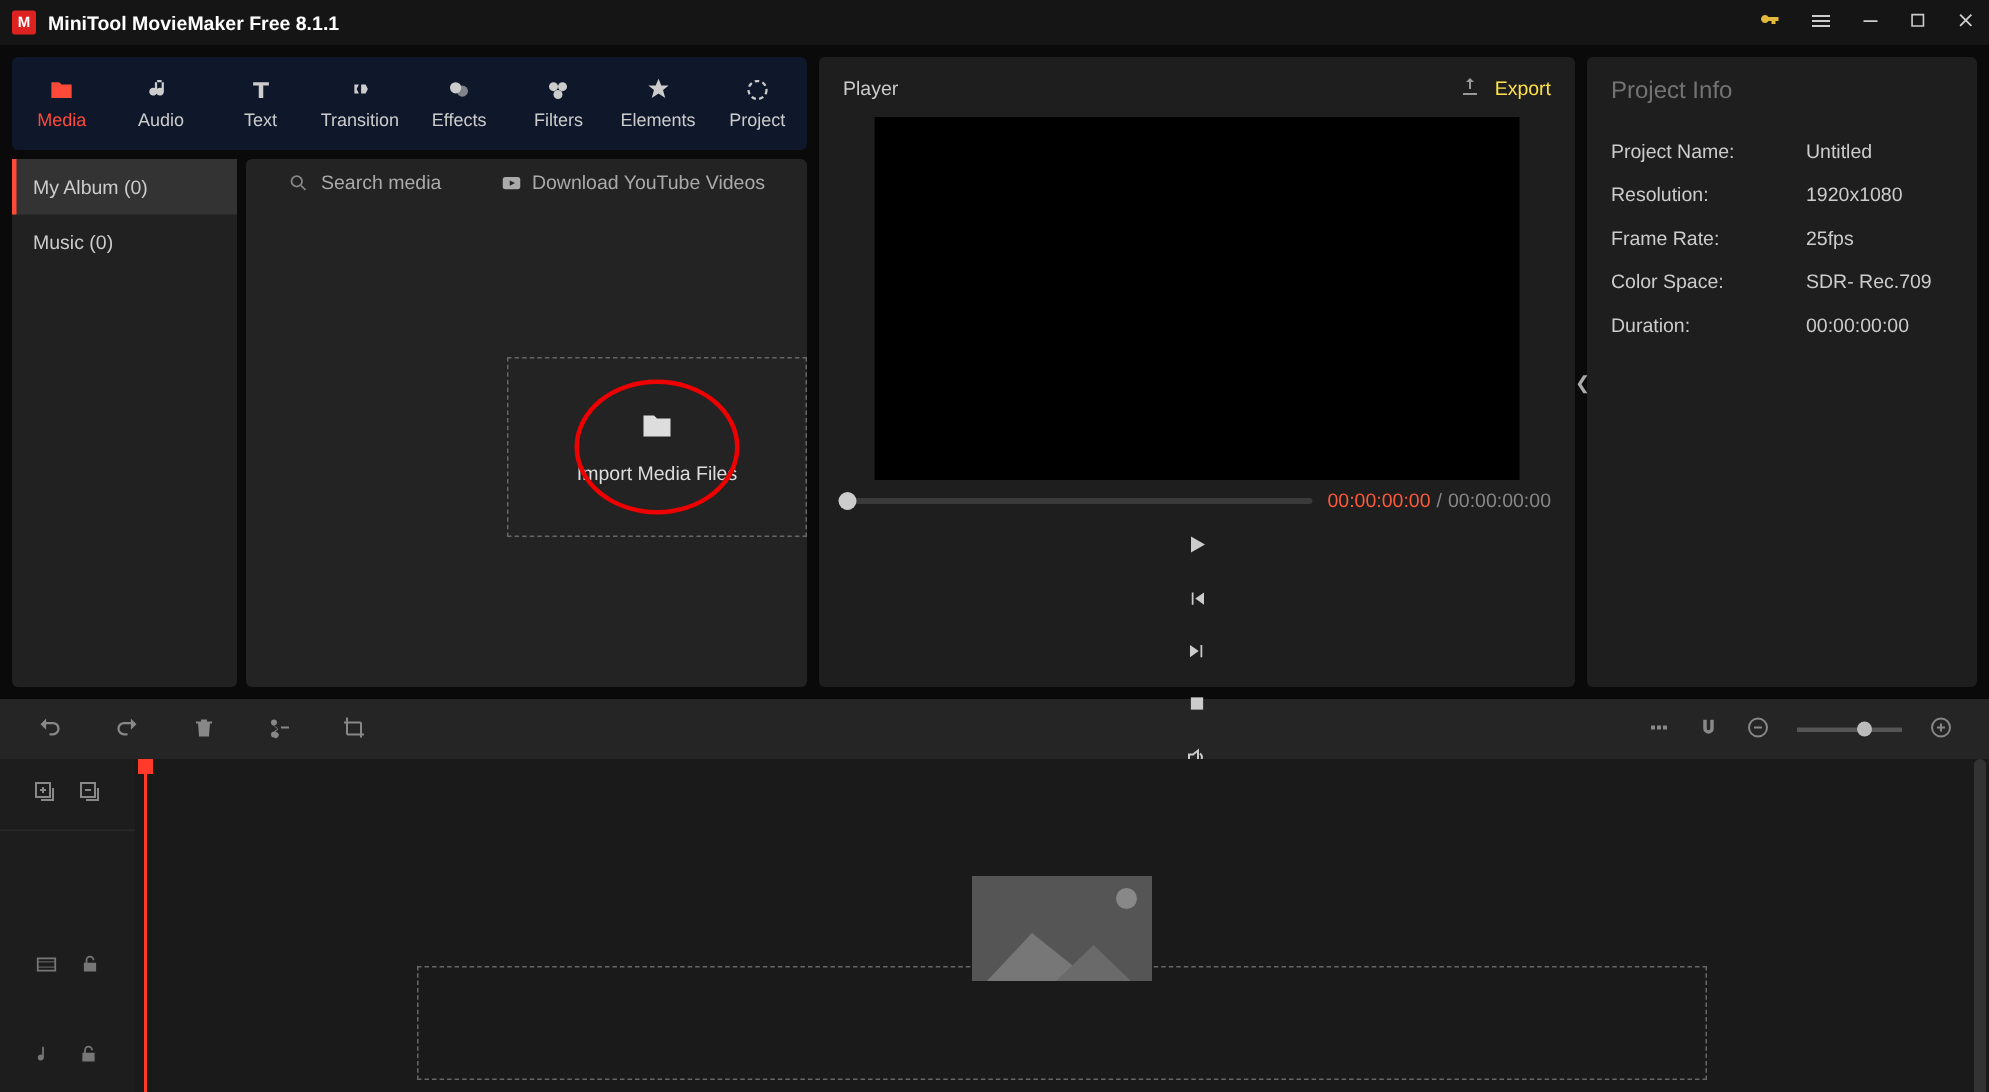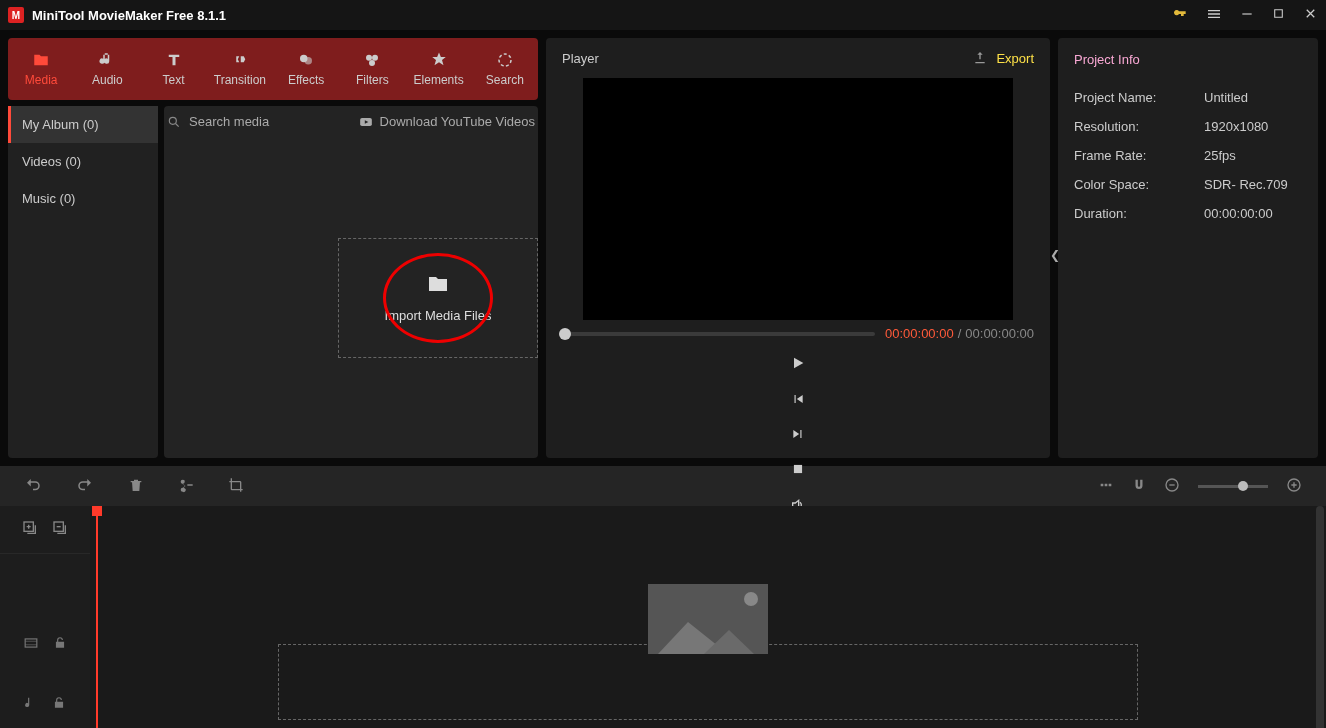--- a/index.html
+++ b/index.html
@@ -9,32 +9,32 @@
 .titlebar .logo { width:16px; height:16px; background:#d22; border-radius:2px; margin-right:8px; display:flex; align-items:center; justify-content:center; color:#fff; font-size:10px; font-weight:bold; }
 .titlebar .title { color:#fff; font-size:13px; font-weight:600; flex:1; }
 .titlebar .winbtns { display:flex; gap:18px; align-items:center; color:#ccc; }
 .titlebar .winbtns span { cursor:pointer; font-size:14px; }
 .key-icon { color:#e2b93b; }
 
 .main-top { display:flex; gap:8px; padding:8px; height:436px; }
 .panel { background:#1e1e1e; border-radius:4px; }
 
 .left { width:530px; display:flex; flex-direction:column; gap:6px; }
-.tabbar { height:62px; display:flex; background:#7f1d1d; border-radius:4px; padding:4px 0;justify-content:center; }
+.tabbar { height:62px; display:flex; background:#0f172a; border-radius:4px; padding:4px 0;justify-content:center; }
 .tab { flex:1; display:flex; flex-direction:column; align-items:center; justify-content:center; gap:4px; color:#ccc; cursor:pointer; font-size:12px; }
 .tab.active { color:#ff4a3a; }
 .tab svg, .tab .ic { width:20px; height:18px; }
 
 .leftbody { flex:1; display:flex; gap:6px; }
 .sidelist { width:150px; background:#212121; border-radius:4px; padding:0; }
 .sidelist .item { padding:11px 14px; color:#ccc; cursor:pointer; font-size:13px; }
 .sidelist .item.active { background:#333; border-left:3px solid #ff4a3a; padding-left:11px; }
 
 .mediabox { flex:1; background:#232323; border-radius:4px; display:flex; flex-direction:column; }
-.mediahead { display:flex; align-items:center; padding:8px 3px; gap:10px; color:#aaa; font-size:13px; }
+.mediahead { display:flex; align-items:center; padding:8px 28px; gap:10px; color:#aaa; font-size:13px; }
 .mediahead .search { flex:1; display:flex; align-items:center; gap:8px; }
 .mediahead .dl { display:flex; align-items:center; gap:6px; cursor:pointer; }
 .mediabody { flex:1; display:flex; align-items:center; justify-content:flex-end; }
 .importbox { width:200px; height:120px; border:1px dashed #666; display:flex; flex-direction:column; align-items:center; justify-content:center; gap:12px; color:#ddd; cursor:pointer; position:relative; }
 .importbox .circle { position:absolute; width:110px; height:90px; border:3px solid #e00; border-radius:50%; top:14px; }
 
 .center { flex:1; display:flex; flex-direction:column; background:#1e1e1e; border-radius:4px; }
 .playerhead { display:flex; align-items:center; padding:12px 16px; color:#ccc; }
 .playerhead .exp { margin-left:auto; display:flex; gap:8px; align-items:center; color:#fde047; cursor:pointer; }
 .previewwrap { flex:1; display:flex; align-items:center; justify-content:center; padding:0 30px; }
@@ -45,21 +45,21 @@
 .tc1 { color:#ff5a3a; }
 .tc2 { color:#888; }
 .controls { display:flex; align-items:center; gap:18px; padding:8px 16px 14px; color:#ccc;flex-direction:column; }
 .controls .vol { width:100px; height:3px; background:#555; position:relative; }
 .controls .vol .vdot { width:10px; height:10px; background:#ccc; border-radius:50%; position:absolute; right:-2px; top:-4px; }
 .controls .spacer { flex:1; }
 .controls .ratio { background:#2b2b2b; padding:4px 10px; border-radius:3px; display:flex; gap:20px; align-items:center; color:#888; font-size:12px; }
 
 .right { width:260px; background:#1e1e1e; border-radius:4px; display:flex; flex-direction:column; position:relative; }
 .right .collapse { position:absolute; left:-8px; top:50%; color:#aaa; font-size:12px; cursor:pointer; }
-.right h4 { padding:14px 16px; font-weight:normal; color:#f9a8d4; font-size:13px; }
+.right h4 { padding:14px 16px; font-weight:normal; color:#737373; font-size:16px; }
 .infobody { padding:2px 16px; }
 .inforow { display:flex; padding:7px 0; font-size:13px; color:#ccc; }
 .inforow .k { width:130px; }
 .inforow .v { flex:1; }
 
 .toolbar2 { height:40px; background:#252525; display:flex; align-items:center; padding:0 24px; gap:34px; color:#aaa; }
 .toolbar2 .tbr { margin-left:auto; display:flex; align-items:center; gap:18px; }
 .zoom { width:70px; height:3px; background:#555; position:relative; }
 .zoom .zdot { width:10px; height:10px; background:#bbb; border-radius:50%; position:absolute; left:40px; top:-4px; }
 
@@ -160,28 +160,27 @@
       <div class="tab">
         <svg viewBox="0 0 24 24">
             <path d="M12 2l2.5 6H21l-5 4 2 7-6-4-6 4 2-7-5-4h6.5z"></path>
           </svg>
         <span>Elements</span>
       </div>
       <div class="tab">
         <svg viewBox="0 0 24 24">
             <circle cx="12" cy="12" r="8" fill="none" stroke="#ccc" stroke-width="2" stroke-dasharray="4 3"></circle>
           </svg>
-        <span>Search</span>
+        <span>Project</span>
       </div>
     </div>
 
     <div class="leftbody">
       <div class="sidelist">
         <div class="item active">My Album (0)</div>
-        <div class="item">Videos (0)</div>
         <div class="item">Music (0)</div>
       </div>
 
       <div class="mediabox">
         <div class="mediahead">
           <div class="search">
             <svg width="14" height="14" viewBox="0 0 24 24">
                 <circle cx="10" cy="10" r="6" fill="none" stroke="#888" stroke-width="2"></circle>
                 <path d="M15 15l5 5" stroke="#888" stroke-width="2"></path>
               </svg>

